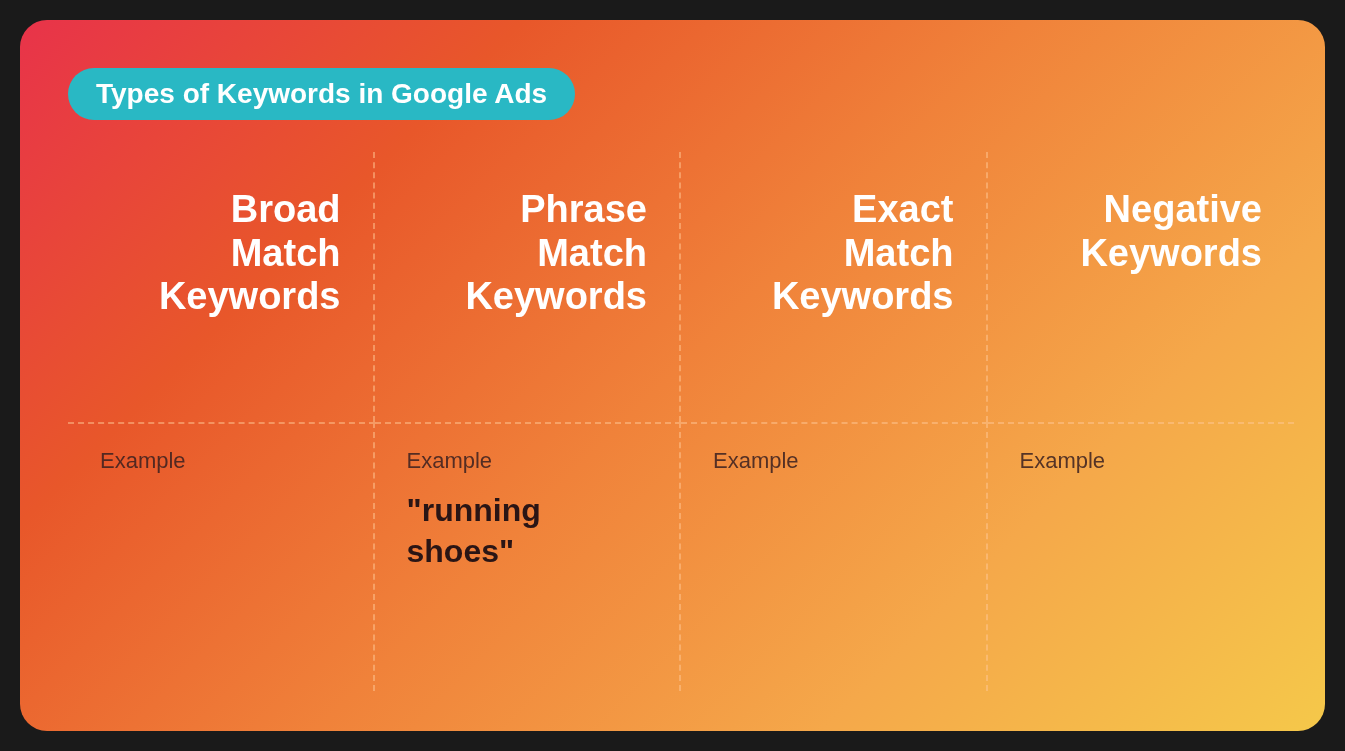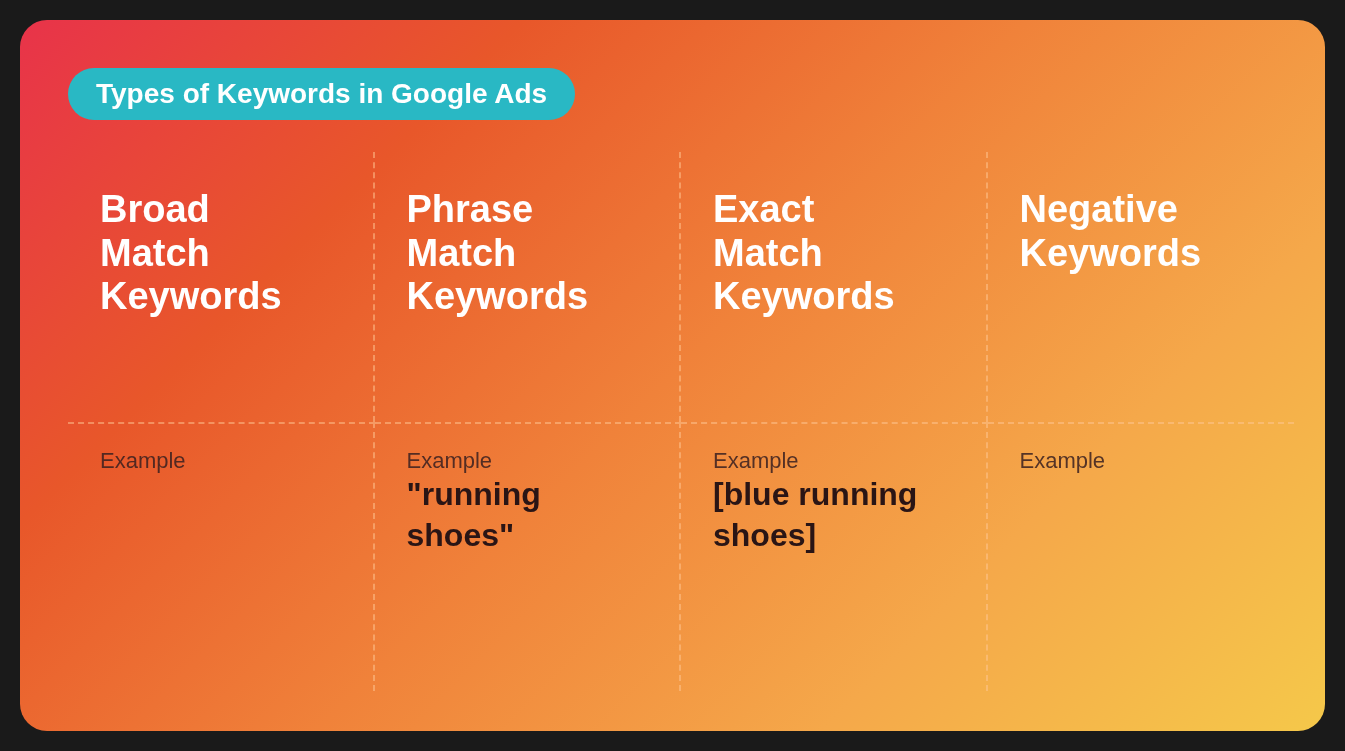--- a/index.html
+++ b/index.html
@@ -61,26 +61,28 @@
     .grid-cell:nth-child(n+5) {
       border-top: 2px dashed rgba(255, 200, 150, 0.5);
     }
 
     .keyword-type-title {
       color: white;
       font-size: 38px;
       font-weight: 900;
       line-height: 1.15;
       margin-top: 12px;
+      text-align: right;
     }
 
     .example-label {
       color: #3a2020;
       font-size: 22px;
       font-weight: 400;
+      margin-bottom: 16px;
       opacity: 0.85;
     }
 
     .example-value {
       color: #2a1515;
       font-size: 32px;
       font-weight: 900;
       line-height: 1.3;
     }
   </style>
@@ -107,19 +109,18 @@
 
     <div class="grid-cell">
       <div class="example-label">Example</div>
     </div>
     <div class="grid-cell">
       <div class="example-label">Example</div>
       <div class="example-value">"running shoes"</div>
     </div>
     <div class="grid-cell">
       <div class="example-label">Example</div>
-      <div class="example-value">[blue running shoes]</div>
     </div>
     <div class="grid-cell">
       <div class="example-label">Example</div>
     </div>
   </div>
 </div>
 
 </body></html>

